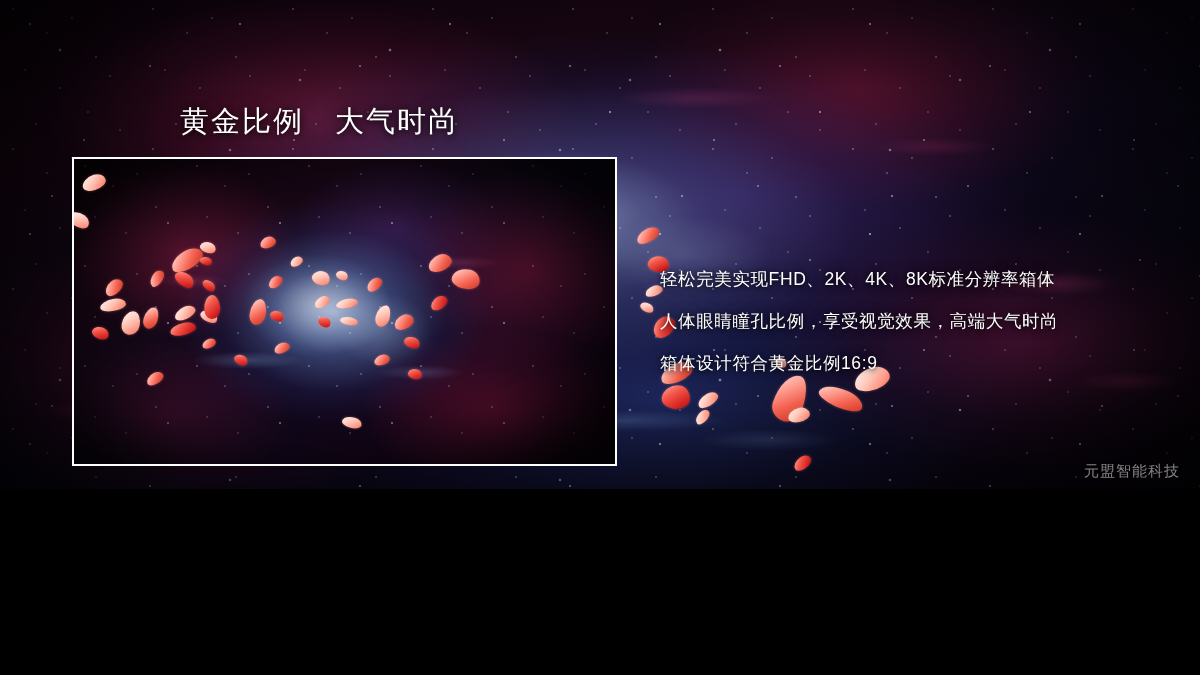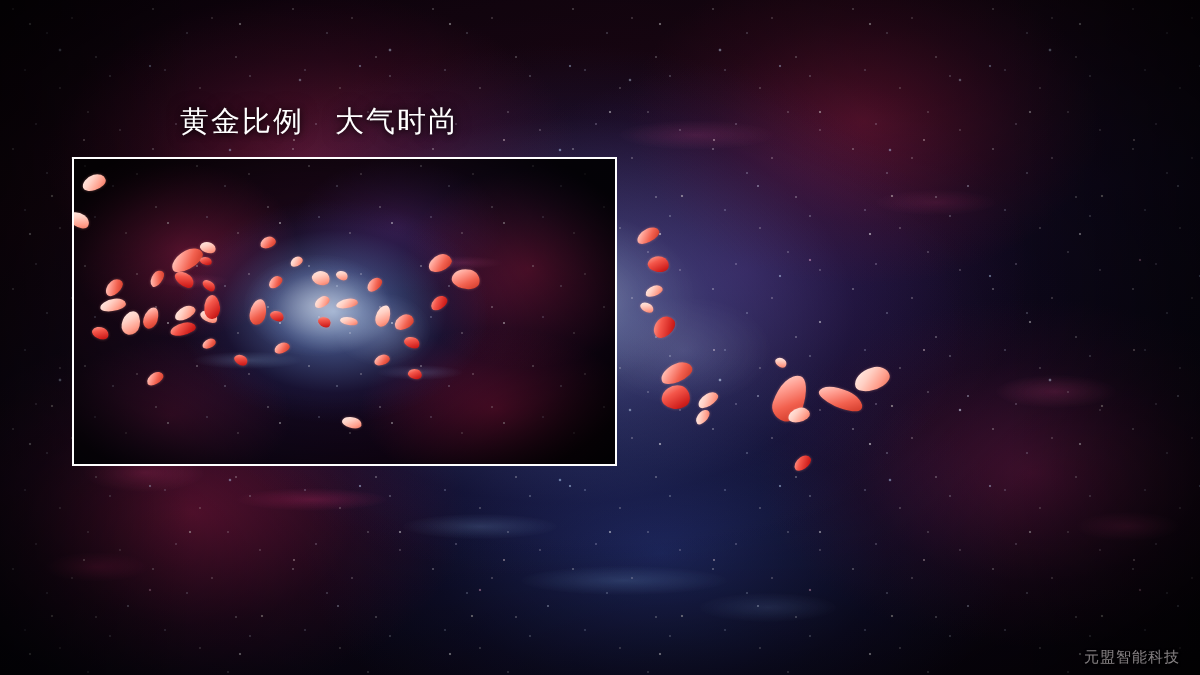--- a/index.html
+++ b/index.html
@@ -3,21 +3,21 @@
 <meta charset="utf-8">
 <style>
   html, body {
     margin: 0;
     padding: 0;
     background: #000;
   }
   #slide {
     position: relative;
     width: 1200px;
-    height: 675px;
+    height: 489px;
     overflow: hidden;
     background: #06020a;
     font-family: "Liberation Sans", "DejaVu Sans", sans-serif;
     user-select: none;
   }
 
   
   .bg-layer {
     position: absolute;
     inset: 0;
@@ -282,16 +282,21 @@
     <div class="petal" style="left:300px; top:196px; width:16px; height:10px; transform:rotate(-14deg);"></div>
     <div class="petal pale" style="left:262px; top:112px; width:12px; height:9px; transform:rotate(30deg);"></div>
     <div class="petal pale" style="left:216px; top:98px; width:13px; height:9px; transform:rotate(-24deg);"></div>
     <div class="petal deep" style="left:160px; top:196px; width:14px; height:10px; transform:rotate(34deg);"></div>
     <div class="petal" style="left:72px; top:214px; width:18px; height:11px; transform:rotate(-28deg);"></div>
     <div class="petal pale" style="left:268px; top:258px; width:20px; height:11px; transform:rotate(16deg);"></div>
   </div>
 
   <div id="title">黄金比例　大气时尚</div>
 
+  <div id="body-text">
+    <div class="line">轻松完美实现FHD、2K、4K、8K标准分辨率箱体</div>
+    <div class="line">人体眼睛瞳孔比例，享受视觉效果，高端大气时尚</div>
+    <div class="line">箱体设计符合黄金比例16:9</div>
+  </div>
 
   <div id="watermark">元盟智能科技</div>
 
 </div>
 
 </body></html>

